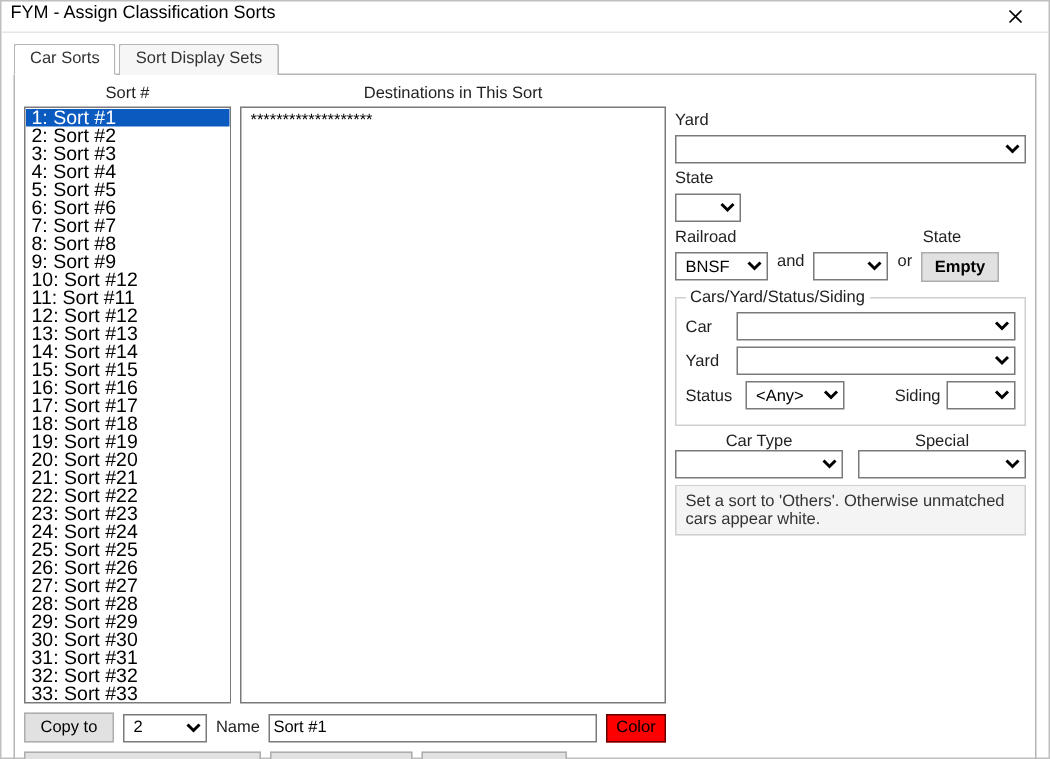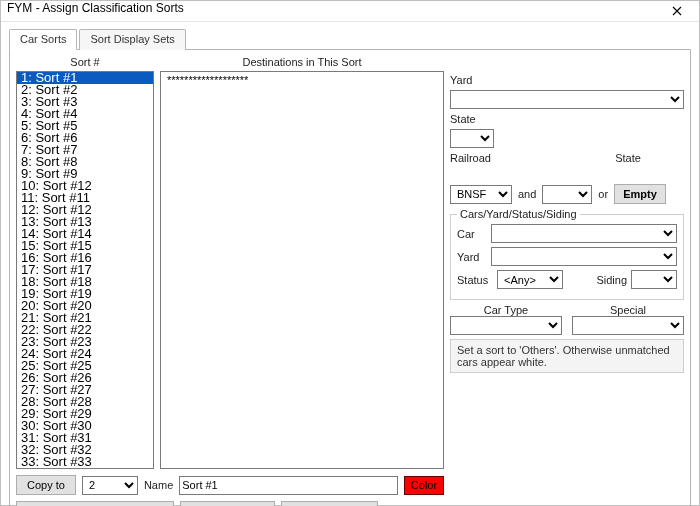--- a/index.html
+++ b/index.html
@@ -168,21 +168,21 @@
     line-height:17px;
     cursor:default;
   }
   
   .listbox::-webkit-scrollbar { width:15px; }
   .listbox::-webkit-scrollbar-track { background:#f0f0f0; }
   .listbox::-webkit-scrollbar-thumb { background:#c2c2c2; border:1px solid #a9a9a9;}
   .right-stack > * { margin-bottom:4px; }
   .two-col { display:flex; gap:10px; }
   .two-col > div { flex:1; display:flex; flex-direction:column;}
-  .rail-row { display:flex; align-items:center; gap:6px;margin-top:16px; }
+  .rail-row { display:flex; gap:6px; }
   .rail-row select { flex: none; }
 </style>
 </head>
 <body>
 
 <div class="window">
 
   <div class="titlebar">
     <span class="title">FYM - Assign Classification Sorts</span>
     <div class="close">

